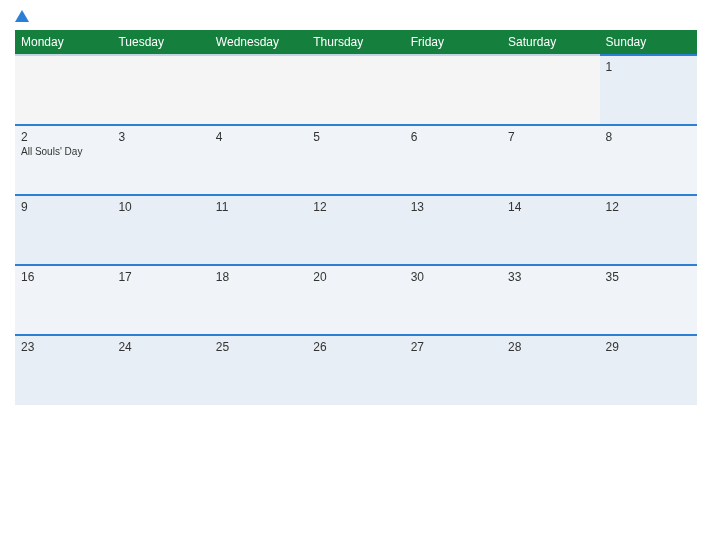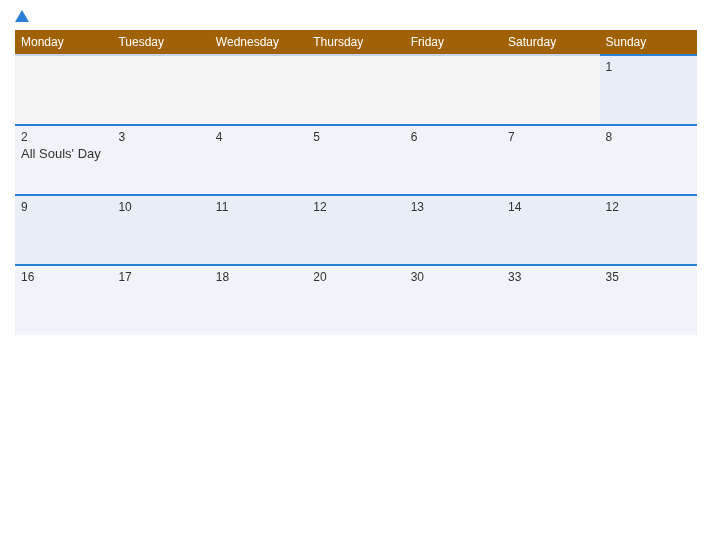--- a/index.html
+++ b/index.html
@@ -59,21 +59,21 @@
       font-size: 14px;
       color: #555;
       align-self: flex-start;
       margin-top: 4px;
     }
     .calendar {
       width: 100%;
       border-collapse: collapse;
     }
     .calendar thead tr {
-      background: #a16207;
+      background: #15803d;
     }
     .calendar thead th {
       color: #fff;
       font-size: 12px;
       font-weight: normal;
       padding: 5px 6px;
       text-align: left;
       border: none;
     }
     .calendar tbody tr {
@@ -90,21 +90,21 @@
       border-top: 2px solid #2b7fd4;
       width: calc(100% / 7);
       min-height: 60px;
       height: 70px;
     }
     .day-num {
       font-size: 12px;
       color: #333;
     }
     .event {
-      font-size: 13px;
+      font-size: 10px;
       color: #333;
       margin-top: 2px;
     }
   </style>
 </head>
 <body>
 
 <div class="page">
   <div class="header">
     <div class="logo">
@@ -160,15 +160,24 @@
         </tr>
         <tr>
           <td><span class="day-num">16</span></td>
           <td><span class="day-num">17</span></td>
           <td><span class="day-num">18</span></td>
           <td><span class="day-num">20</span></td>
           <td><span class="day-num">30</span></td>
           <td><span class="day-num">33</span></td>
           <td><span class="day-num">35</span></td>
         </tr>
+        <tr>
+          <td><span class="day-num">23</span></td>
+          <td><span class="day-num">24</span></td>
+          <td><span class="day-num">25</span></td>
+          <td><span class="day-num">26</span></td>
+          <td><span class="day-num">27</span></td>
+          <td><span class="day-num">28</span></td>
+          <td><span class="day-num">29</span></td>
+        </tr>
       </tbody>
   </table>
 </div>
 
 </body></html>

